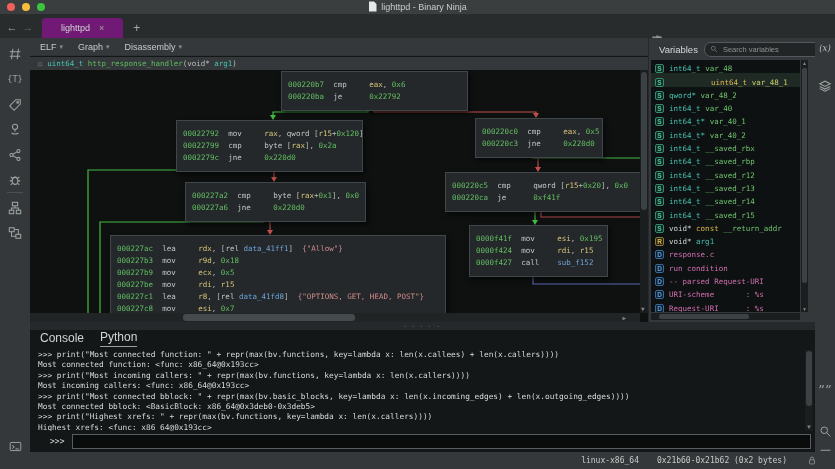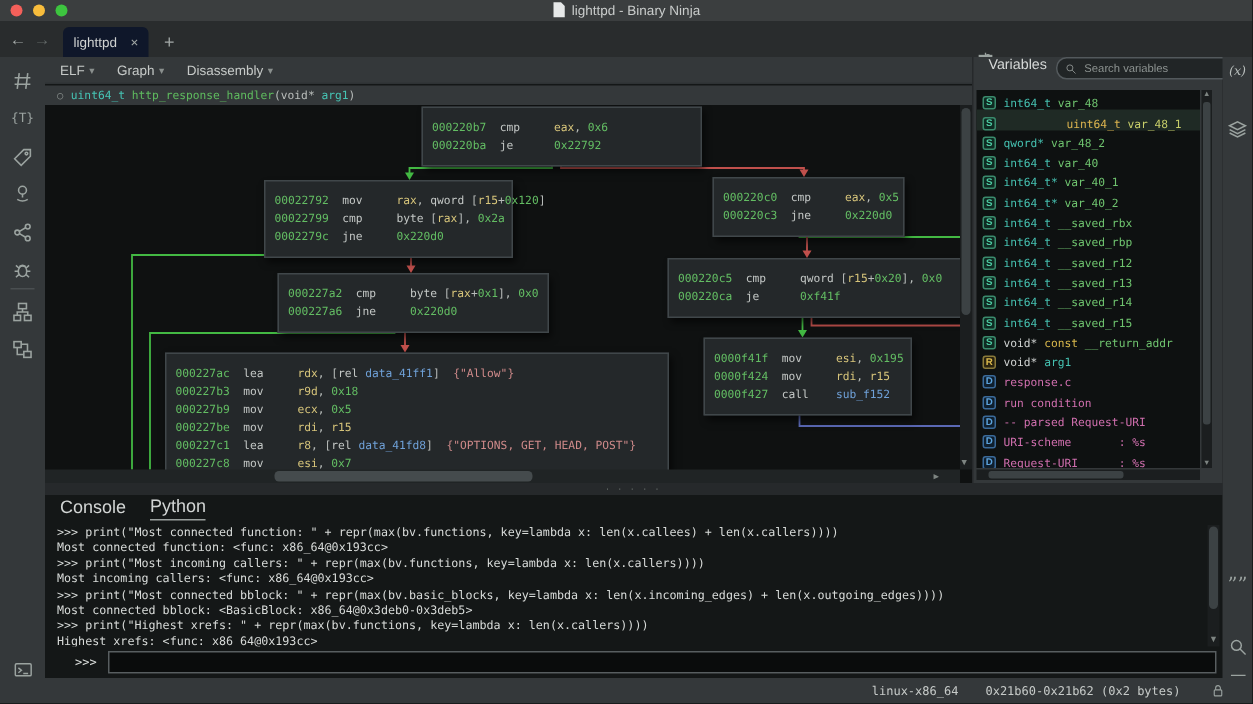--- a/index.html
+++ b/index.html
@@ -13,22 +13,22 @@
   #lights{position:absolute;left:7px;top:3px;display:flex;gap:7px;}
   .light{width:8px;height:8px;border-radius:50%;}
   .l-close{background:#f4605a;} .l-min{background:#f8bd3c;} .l-zoom{background:#3dc53f;}
 
   
   #tabbar{position:absolute;top:14px;left:0;width:835px;height:24px;background:#292c2d;
     display:flex;align-items:flex-end;}
   .navarrow{width:16px;height:20px;display:flex;align-items:center;justify-content:center;
     font-size:11px;margin-bottom:1px;}
   #back-arrow{color:#a2a8a6;margin-left:4px;} #fwd-arrow{color:#606665;}
-  #tab{height:20px;background:#0f172a;border-radius:4px 4px 0 0;display:flex;align-items:center;
-    gap:9px;padding:0 7px;margin-left:6px;font-size:9px;color:#d0d3d2;}
+  #tab{height:20px;background:#701a75;border-radius:4px 4px 0 0;display:flex;align-items:center;
+    gap:9px;padding:0 19px;margin-left:6px;font-size:9px;color:#d0d3d2;}
   #tab .close{color:#a2a8a6;font-size:9px;}
   #newtab{color:#a2a8a6;font-size:12px;margin-left:10px;margin-bottom:3px;}
 
   
   #left-strip{position:absolute;top:38px;left:0;width:30px;height:414px;background:#34383a;}
   .strip-icon{position:absolute;left:7px;width:16px;height:16px;color:#9ba3a0;
     display:flex;align-items:center;justify-content:center;}
   .strip-icon svg{stroke:#9ba3a0;fill:none;stroke-width:1.2;}
   #left-divider{position:absolute;left:7px;top:154px;width:16px;height:1px;background:#4a4f51;}
 
@@ -81,21 +81,21 @@
   #console-sthumb{position:absolute;top:1px;left:1px;width:6px;height:55px;background:#3c4244;border-radius:3px;}
   #console-sdown{position:absolute;bottom:1px;left:1px;color:#7d8481;font-size:6px;}
   #console-input-row{position:absolute;bottom:2px;left:0;right:0;height:17px;display:flex;align-items:center;}
   #console-prompt{margin-left:20px;font-size:8px;color:#d8dbd9;}
   #console-input{flex:1;margin:0 4px 0 8px;height:13px;background:#0a0c0c;border:1px solid #585e60;
     color:#d8dbd9;font-size:8px;outline:none;padding:0 4px;}
 
   
   #vars{position:absolute;top:38px;left:648px;width:167px;height:284px;background:#34383a;
     border-left:1px solid #26292b;box-sizing:border-box;}
-  #vars-header{height:22px;display:flex;align-items:flex-start;gap:6px;padding:0 5px 0 10px;}
+  #vars-header{height:22px;display:flex;align-items:center;gap:6px;padding:0 5px 0 10px;}
   #vars-title{font-size:9.5px;color:#d6d9d8;}
   #search-box{flex:1;height:13px;background:#212526;border:1px solid #53595c;border-radius:7px;
     display:flex;align-items:center;padding:0 5px;gap:3px;}
   #search-box svg{stroke:#8d9391;fill:none;stroke-width:1.2;flex:none;}
   #search-input{flex:1;min-width:0;background:transparent;border:none;outline:none;
     font-size:7.5px;color:#cfd2d1;}
   #search-input::placeholder{color:#8d9391;}
   #vars-list{position:absolute;top:22px;left:2px;right:15px;bottom:10px;background:#0e1111;
     overflow:hidden;font-size:7.5px;}
   .vrow{display:flex;align-items:flex-end;height:13.3px;padding-left:4px;gap:5px;white-space:pre;}
@@ -274,21 +274,21 @@
         <polyline points="505,130 505,151" fill="none" stroke="#43b943" stroke-width="1.2"></polyline>
         <polygon points="502,150 508,150 505,155" fill="#43b943"></polygon>
         <polyline points="511,130 511,147 618,147" fill="none" stroke="#c0504c" stroke-width="1.2"></polyline>
         <polyline points="503,195 503,214 618,214" fill="none" stroke="#5a68b4" stroke-width="1.2"></polyline>
       </svg>
     <div id="blocks">
         <div class="block" style="left: 251px; top: 1px; width: 187px;">
           <div class="bline"><span class="t-addr">000220b7</span><span class="t-ptn">  </span><span class="t-mn">cmp     </span><span class="t-reg">eax</span><span class="t-ptn">, </span><span class="t-num">0x6</span></div>
           <div class="bline"><span class="t-addr">000220ba</span><span class="t-ptn">  </span><span class="t-mn">je      </span><span class="t-code">0x22792</span></div>
         </div>
-        <div class="block" style="left: 146px; top: 50px; width: 166px;">
+        <div class="block" style="left: 146px; top: 50px; width: 187px;">
           <div class="bline"><span class="t-addr">00022792</span><span class="t-ptn">  </span><span class="t-mn">mov     </span><span class="t-reg">rax</span><span class="t-ptn">, </span><span class="t-kw">qword</span><span class="t-ptn"> [</span><span class="t-reg">r15</span><span class="t-ptn">+</span><span class="t-num">0x120</span><span class="t-ptn">]</span></div>
           <div class="bline"><span class="t-addr">00022799</span><span class="t-ptn">  </span><span class="t-mn">cmp     </span><span class="t-kw">byte</span><span class="t-ptn"> [</span><span class="t-reg">rax</span><span class="t-ptn">], </span><span class="t-num">0x2a</span></div>
           <div class="bline"><span class="t-addr">0002279c</span><span class="t-ptn">  </span><span class="t-mn">jne     </span><span class="t-code">0x220d0</span></div>
         </div>
         <div class="block" style="left: 155px; top: 112px; width: 181px;">
           <div class="bline"><span class="t-addr">000227a2</span><span class="t-ptn">  </span><span class="t-mn">cmp     </span><span class="t-kw">byte</span><span class="t-ptn"> [</span><span class="t-reg">rax</span><span class="t-ptn">+</span><span class="t-num">0x1</span><span class="t-ptn">], </span><span class="t-num">0x0</span></div>
           <div class="bline"><span class="t-addr">000227a6</span><span class="t-ptn">  </span><span class="t-mn">jne     </span><span class="t-code">0x220d0</span></div>
         </div>
         <div class="block" style="left: 445px; top: 48px; width: 128px;">
           <div class="bline"><span class="t-addr">000220c0</span><span class="t-ptn">  </span><span class="t-mn">cmp     </span><span class="t-reg">eax</span><span class="t-ptn">, </span><span class="t-num">0x5</span></div>

